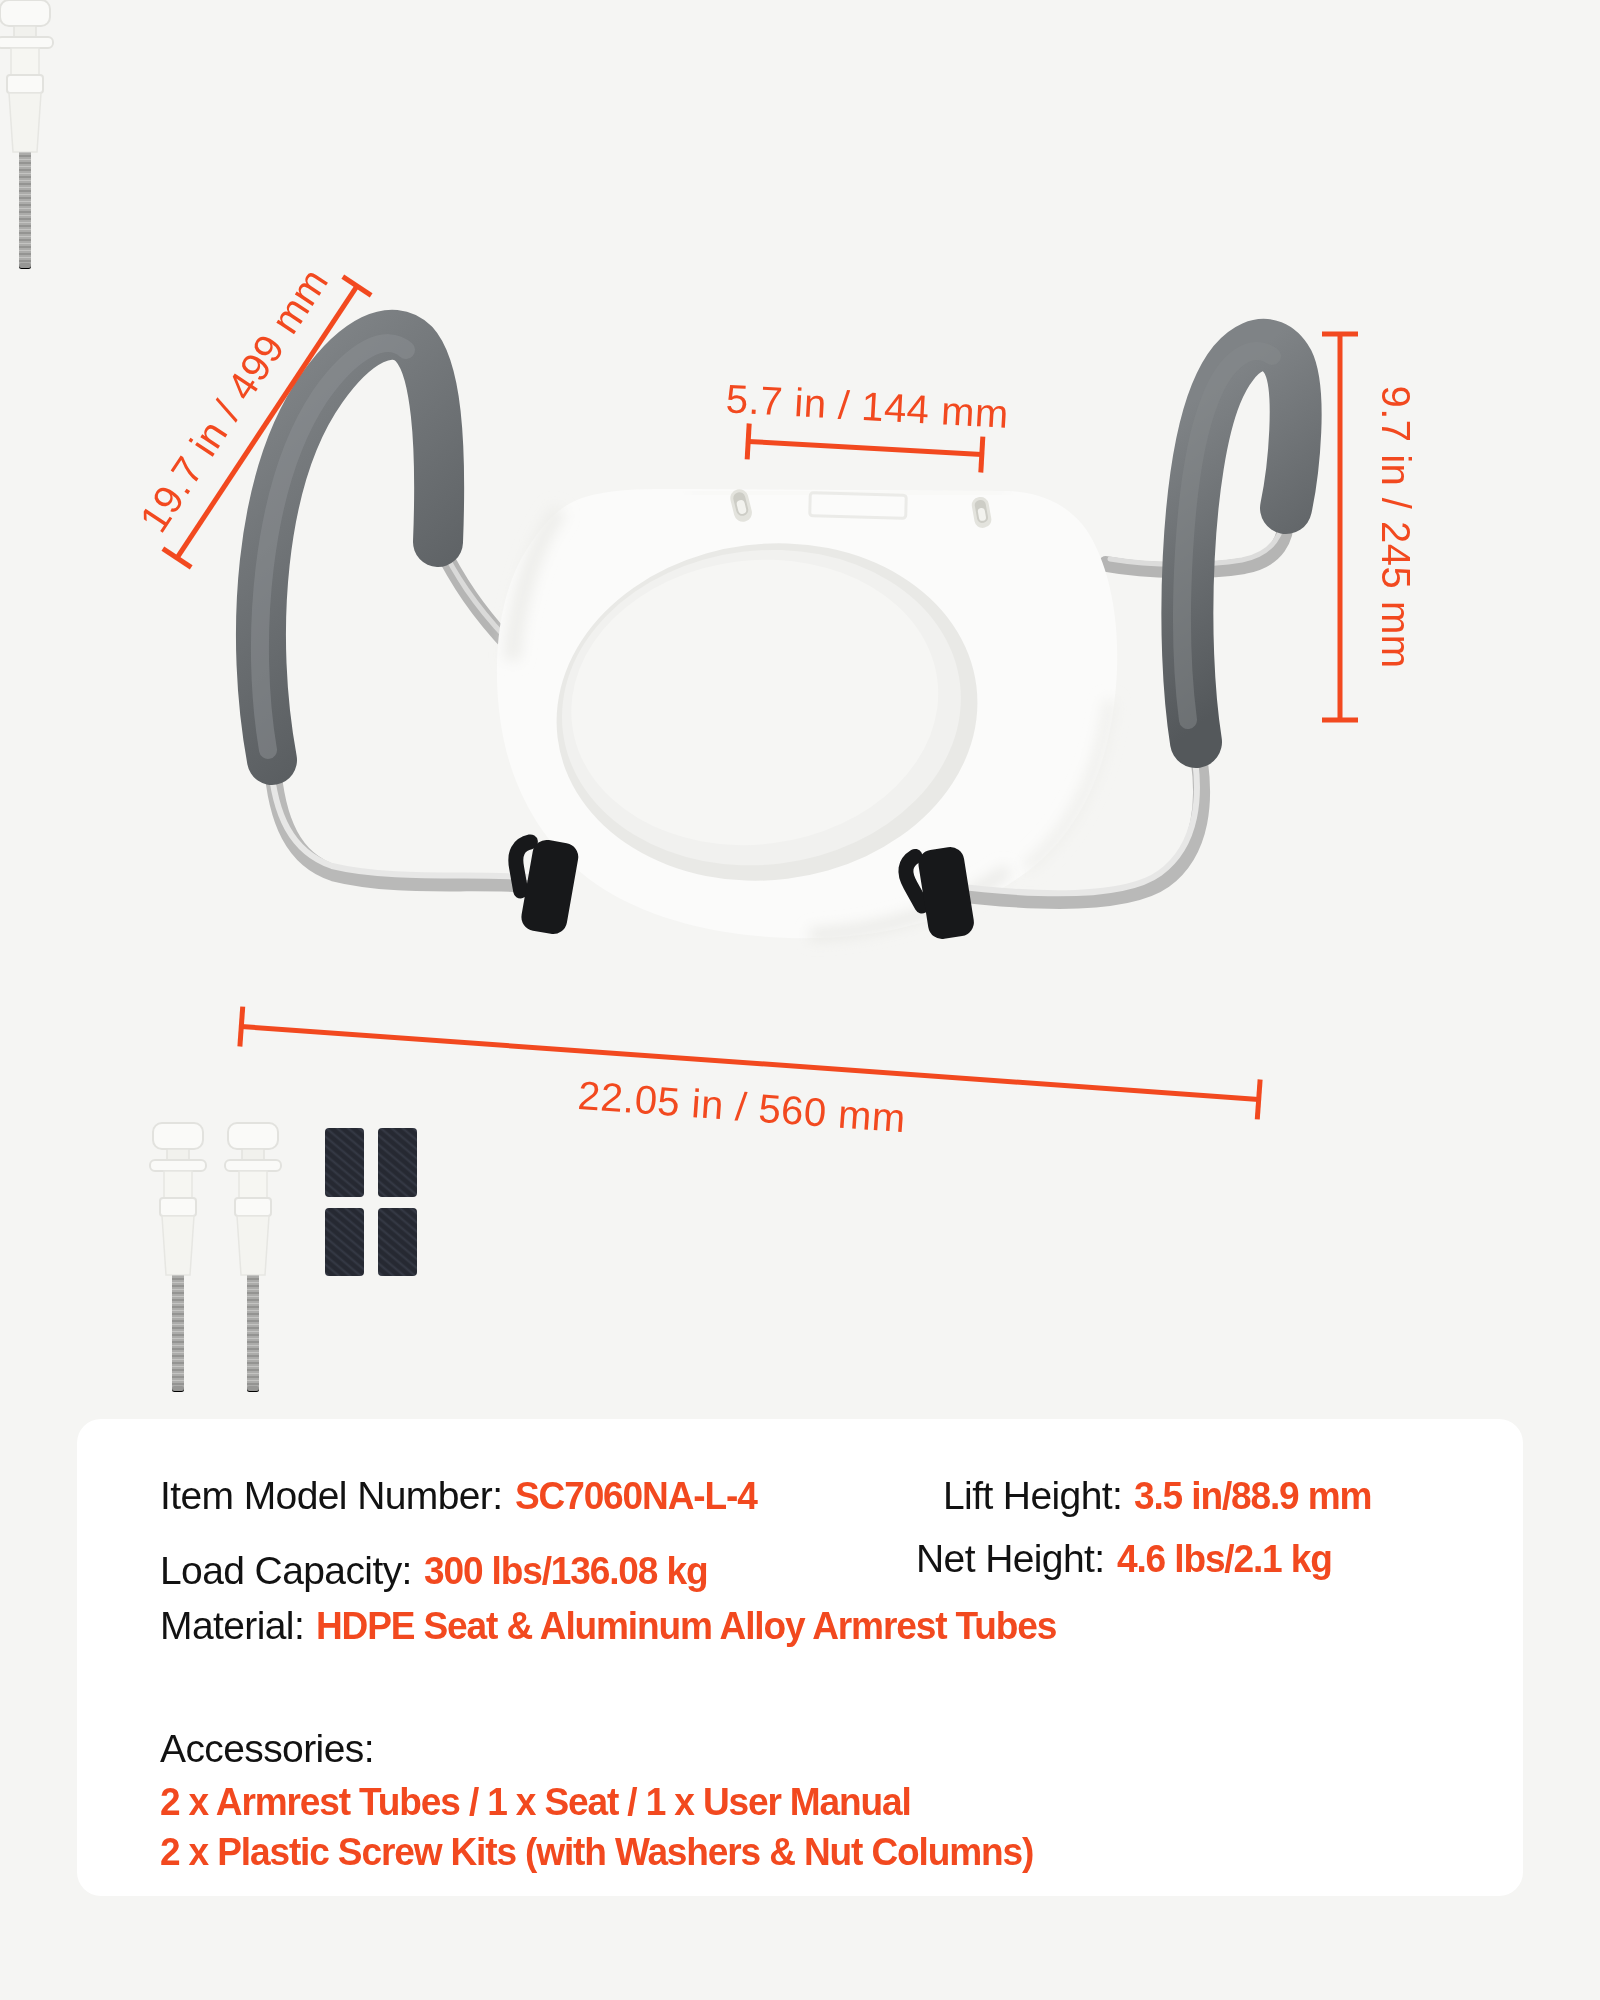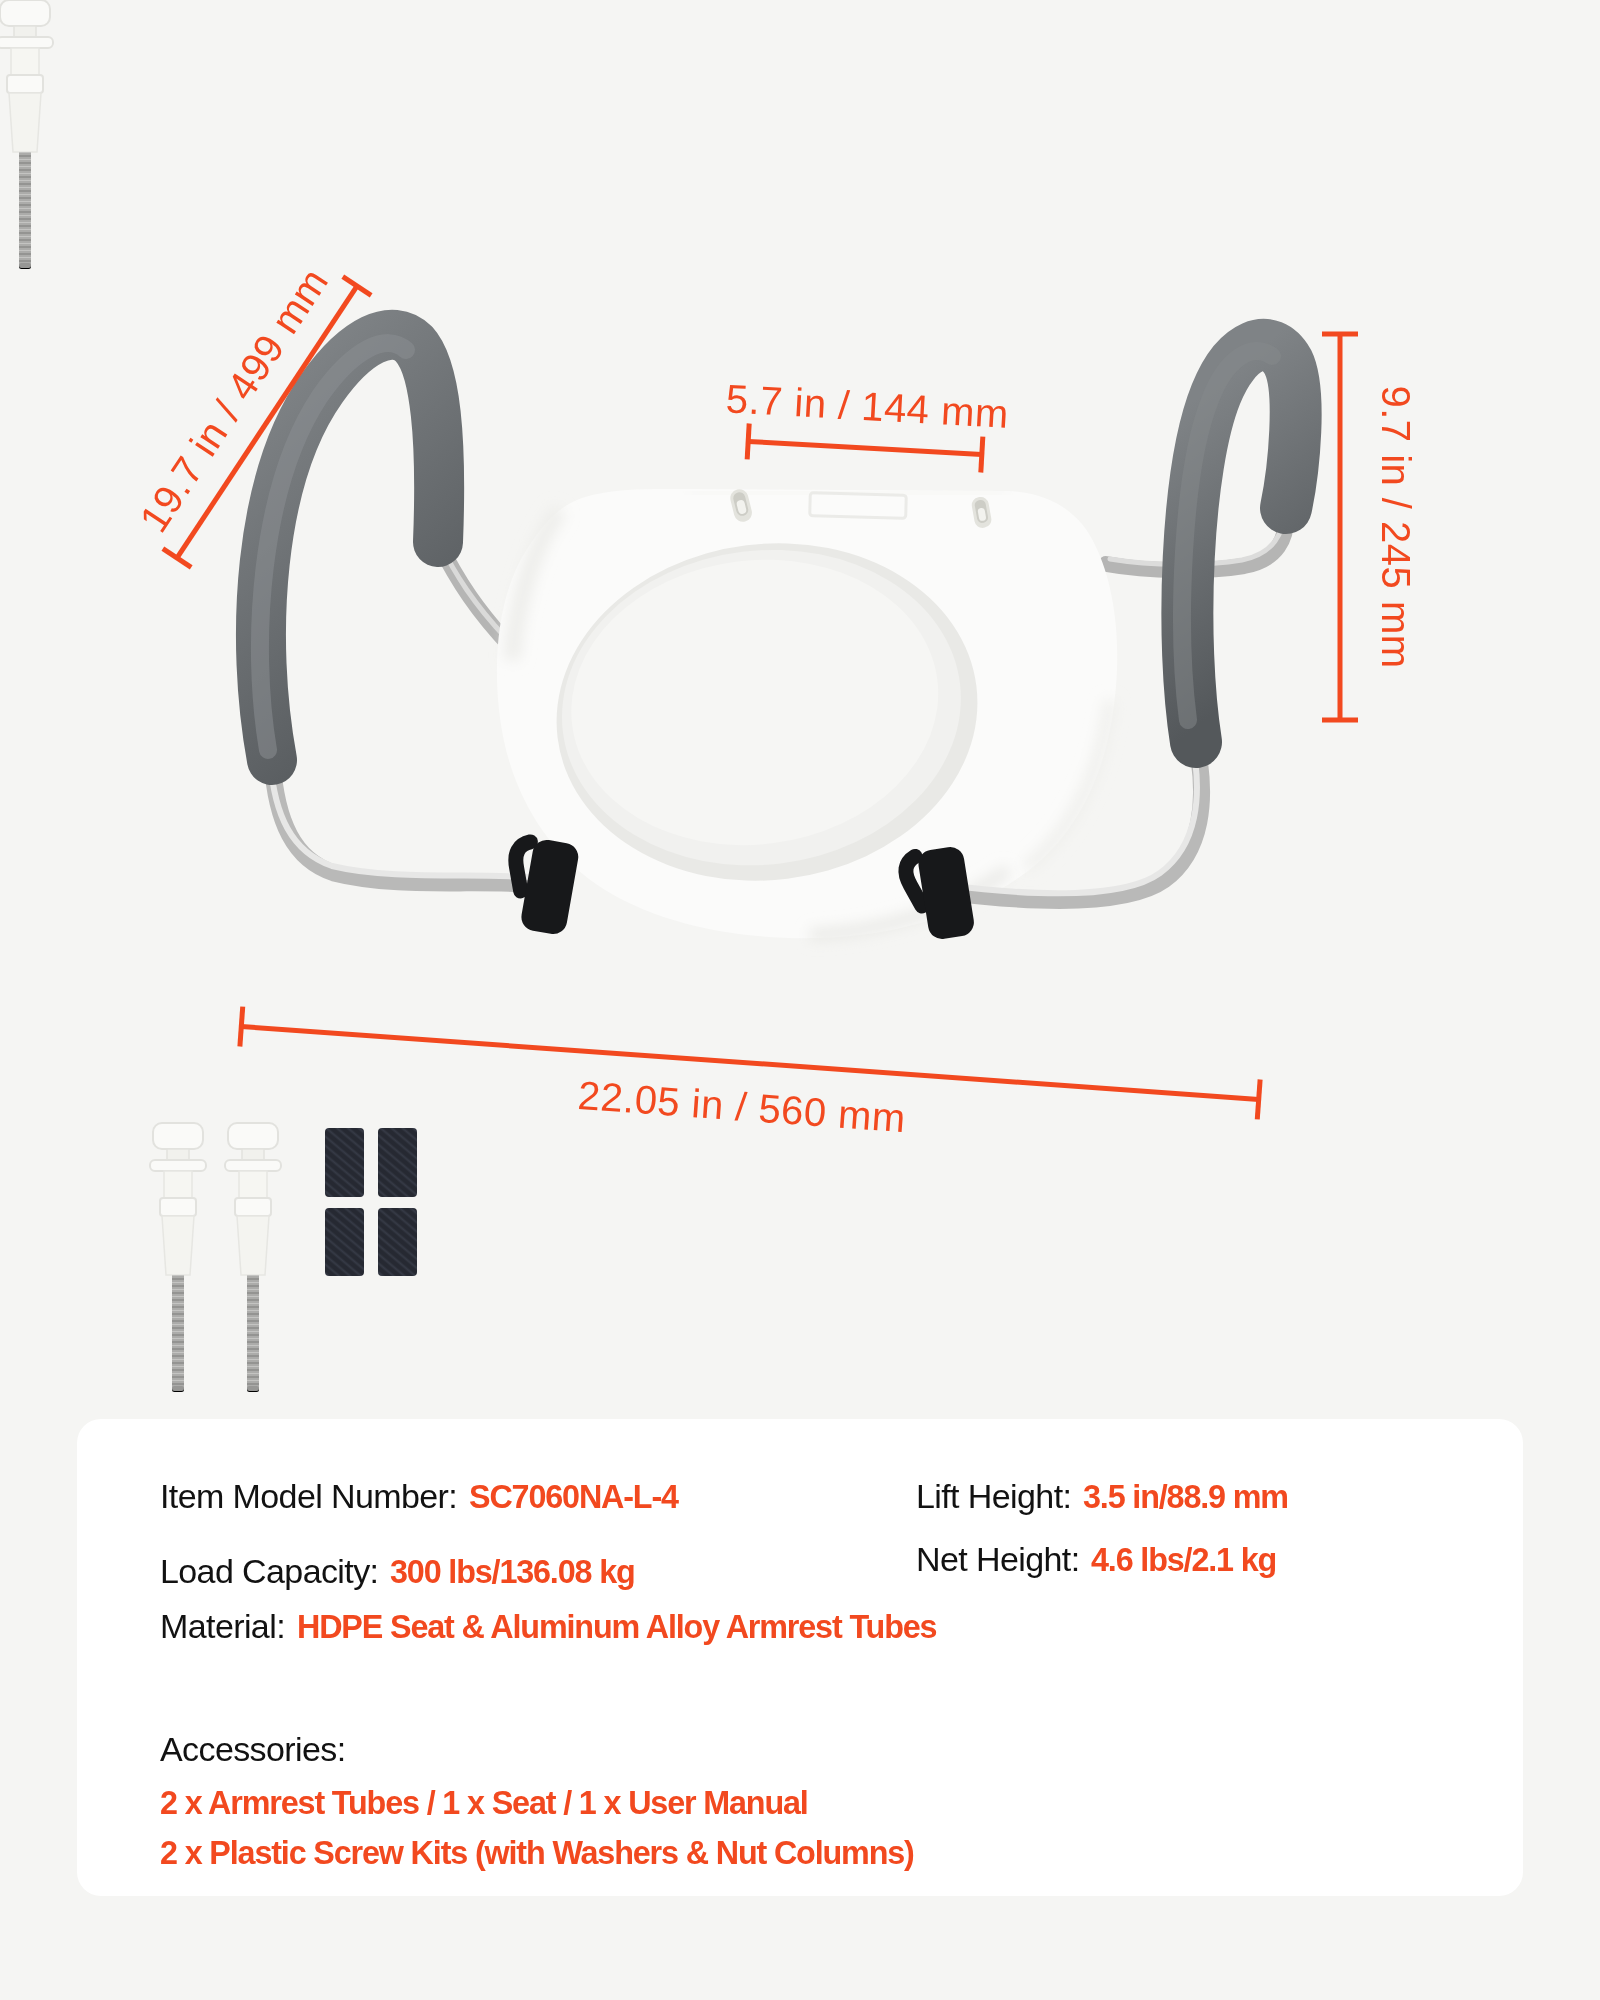--- a/index.html
+++ b/index.html
@@ -20,21 +20,21 @@
   .spec-panel{
     position:absolute;
     left:77px;top:1419px;
     width:1446px;height:477px;
     background:#FFFFFF;
     border-radius:24px;
   }
   .spec-row{
     position:absolute;
     white-space:nowrap;
-    font-size:34px;
+    font-size:39px;
     line-height:44px;
     color:#121212;
     letter-spacing:-0.6px;
   }
   .spec-label{color:#121212;font-weight:400;}
   .spec-value{
     display:inline-block;
     color:#F2491F;
     font-weight:700;
     letter-spacing:-1.2px;
@@ -190,21 +190,21 @@
       <rect x="325" y="1208" width="39" height="68" rx="4" fill="url(#hatch)"></rect>
       <rect x="378" y="1208" width="39" height="68" rx="4" fill="url(#hatch)"></rect>
     </g>
   </svg>
 
   <div class="spec-panel">
 
     <div class="spec-row col-left" style="top:55px;">
       <span class="spec-label">Item Model Number:</span><span class="spec-value">SC7060NA-L-4</span>
     </div>
-    <div class="spec-row col-right" style="top:55px;">
+    <div class="spec-row col-right" style="top:55px;margin-left:27px;">
       <span class="spec-label">Lift Height:</span><span class="spec-value">3.5 in/88.9 mm</span>
     </div>
 
     <div class="spec-row col-left" style="top:118px;margin-top:12px;">
       <span class="spec-label">Load Capacity:</span><span class="spec-value">300 lbs/136.08 kg</span>
     </div>
     <div class="spec-row col-right" style="top:118px;">
       <span class="spec-label">Net Height:</span><span class="spec-value">4.6 lbs/2.1 kg</span>
     </div>
 

